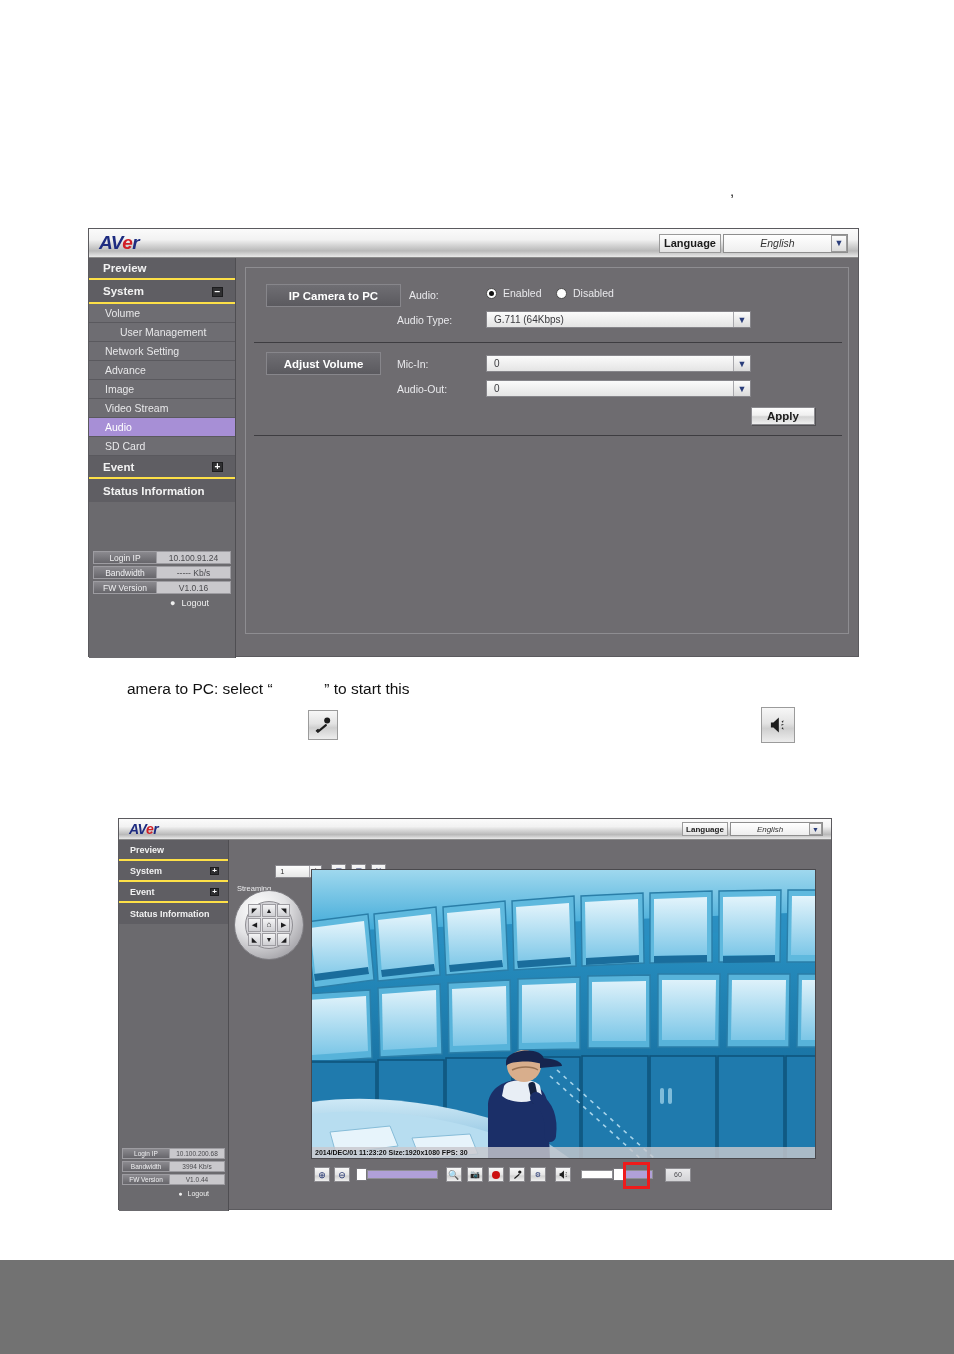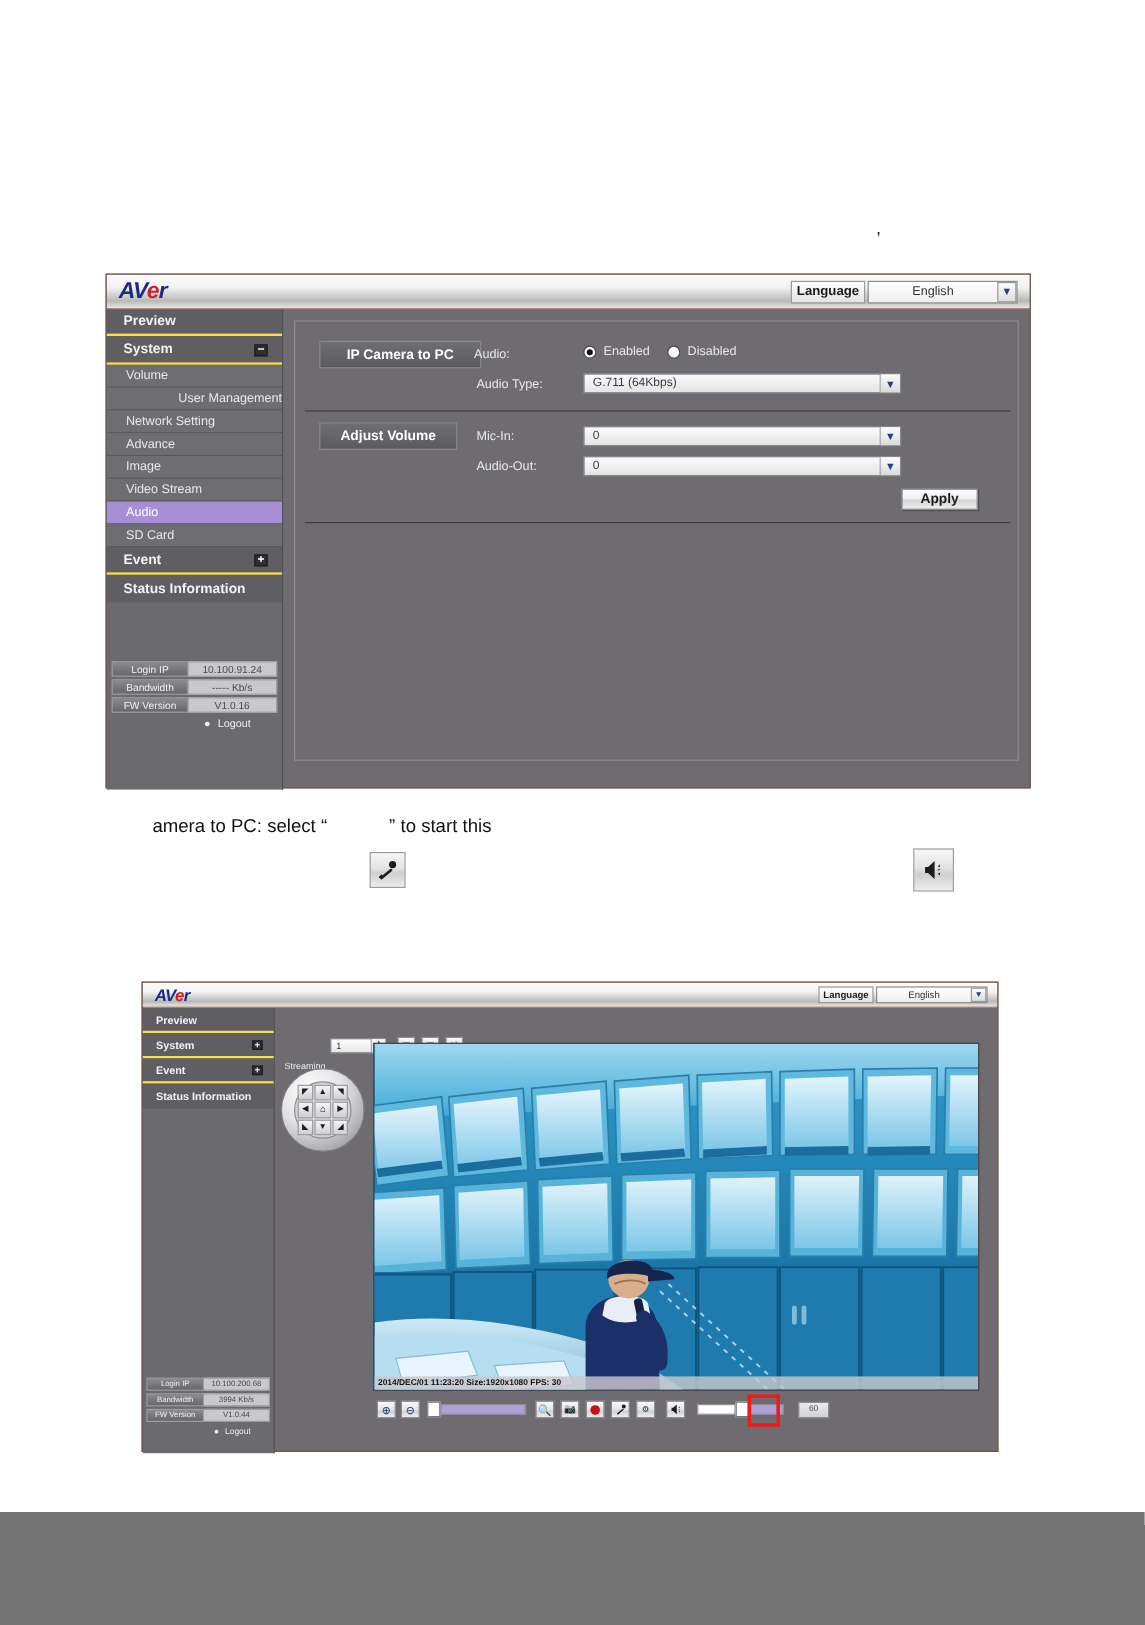--- a/index.html
+++ b/index.html
@@ -15,41 +15,41 @@
   .comma-artifact{
     position:absolute; left:730px; top:183px;
     font-size:15px; color:#222; line-height:1;
   }
   .bottom-band{
     position:absolute; left:0; top:1260px; width:954px; height:94px;
     background:#727272;
   }
 
   
-  .aver-window{ position:absolute; background:#c2410c; }
+  .aver-window{ position:absolute; background:#ec4899; }
 
   .titlebar{
     position:absolute; left:0; top:0; right:0;
     background:linear-gradient(to bottom,#fbfbfb 0%,#f2f2f2 38%,#d9d9d9 55%,#b9b9b9 78%,#e9e9e9 100%);
     border-bottom:1px solid #8a8a8a;
     display:flex; align-items:center;
   }
   .logo{ font-weight:bold; font-style:italic; letter-spacing:-0.5px; color:#1d2b80; padding-left:10px; }
   .logo .e{ color:#d01f26; }
   .title-spacer{ flex:1; }
   .lang-box{ display:flex; align-items:center; height:100%;padding-left:20px; }
   .lang-label{
     background:linear-gradient(to bottom,#fefefe,#e2e2e2);
     border:1px solid #9a9a9a; color:#1a1a1a; font-weight:bold;
     display:flex; align-items:center; justify-content:center;
   }
   .lang-select{
     background:linear-gradient(to bottom,#ffffff,#eeeeee);
     border:1px solid #8e8e8e; display:flex; align-items:center;
-    position:relative; color:#333;
+    position:relative; color:#333;font-style:italic;
   }
   .lang-select .val{ flex:1; text-align:center; }
   .caret{
     border:1px solid #9a9a9a;
     background:linear-gradient(to bottom,#fcfcfc,#dcdcdc);
     display:flex;align-items:center;justify-content:center;
     color:#2a3d7a; font-weight:bold;
   }
 
   
@@ -229,21 +229,21 @@
     <div class="nav-item group" style="height:22px;padding-left:14px;font-size:11.5px;">
       <span class="nav-label">Preview</span>
     </div>
     <div class="nav-item group" style="height:24px;padding-left:14px;font-size:11.5px;">
       <span class="nav-label">System</span>
       <span class="exp-btn" style="right:12px;top:7px;width:11px;height:10px;font-size:10px;">−</span>
     </div>
     <div class="nav-item sub" style="height:19px;padding-left:16px;font-size:10.5px;">
       <span class="nav-label">Volume</span>
       </div>
-    <div class="nav-item sub" style="height:19px;padding-left:16px;font-size:10.5px;justify-content:flex-end;">
+    <div class="nav-item sub" style="height:19px;padding-left:31px;font-size:10.5px;">
       <span class="nav-label">User Management</span>
       </div>
     <div class="nav-item sub" style="height:19px;padding-left:16px;font-size:10.5px;">
       <span class="nav-label">Network Setting</span>
       </div>
     <div class="nav-item sub" style="height:19px;padding-left:16px;font-size:10.5px;">
       <span class="nav-label">Advance</span>
       </div>
     <div class="nav-item sub" style="height:19px;padding-left:16px;font-size:10.5px;">
       <span class="nav-label">Image</span>
@@ -283,21 +283,21 @@
         <span>Logout</span>
       </div>
     </div>
   </div>
 
   <div class="content" style="left:147px; top:29px; right:0; bottom:0;">
     <div class="panel" style="left:9px; top:9px; width:604px; height:367px;">
 
       <div class="sec-head" style="position:absolute;left:8px;top:16px;width:135px;height:23px;font-size:11.5px;">IP Camera to PC</div>
 
-      <div class="field-label" style="left:149px;top:21px;font-size:10.5px;">Audio:</div>
+      <div class="field-label" style="left:163px;top:21px;font-size:10.5px;">Audio:</div>
 
       <div class="radio-wrap" style="left:240px;top:19px;font-size:10.5px;">
         <span class="radio on"></span>
         <span>Enabled</span>
       </div>
       <div class="radio-wrap" style="left:310px;top:19px;font-size:10.5px;">
         <span class="radio"></span>
         <span>Disabled</span>
       </div>
 

